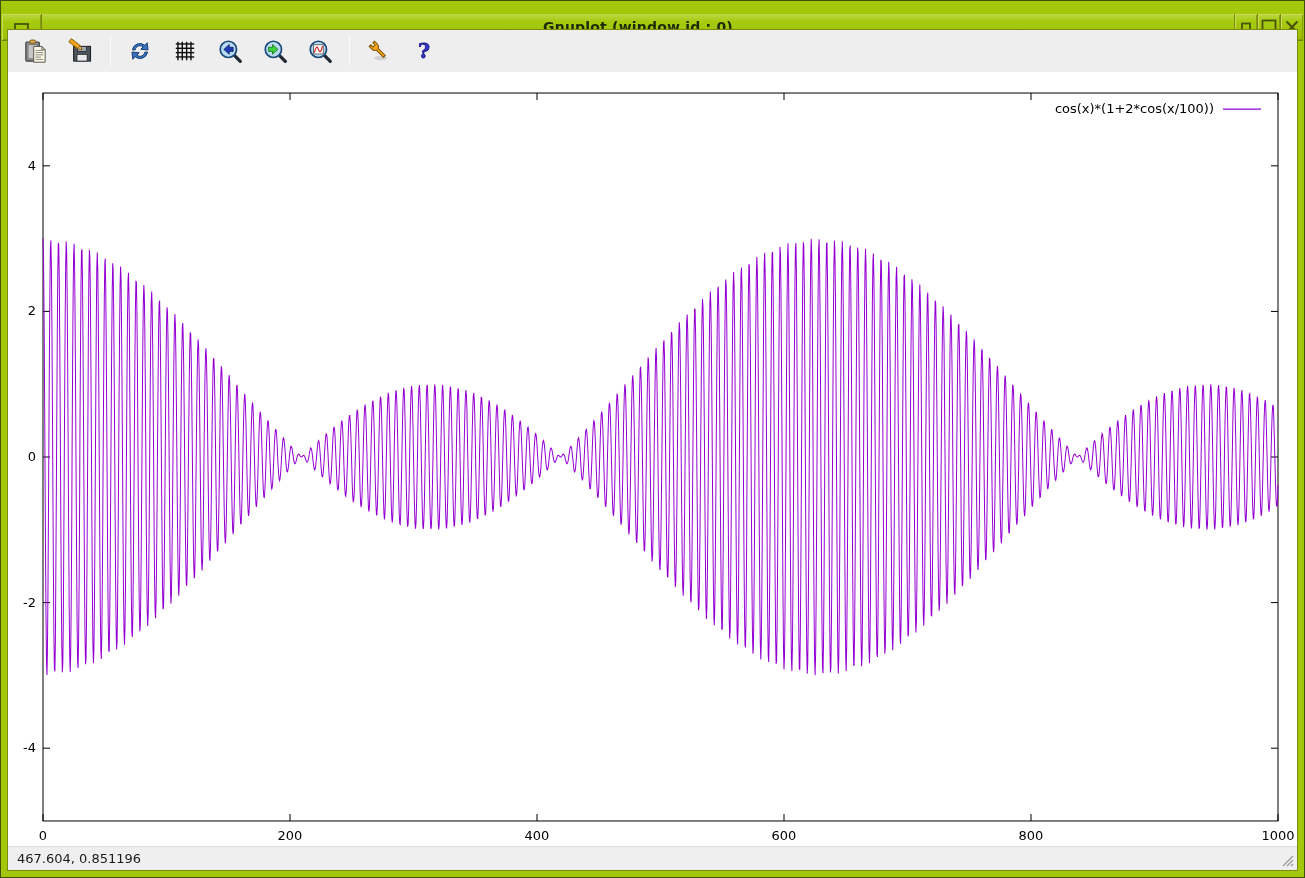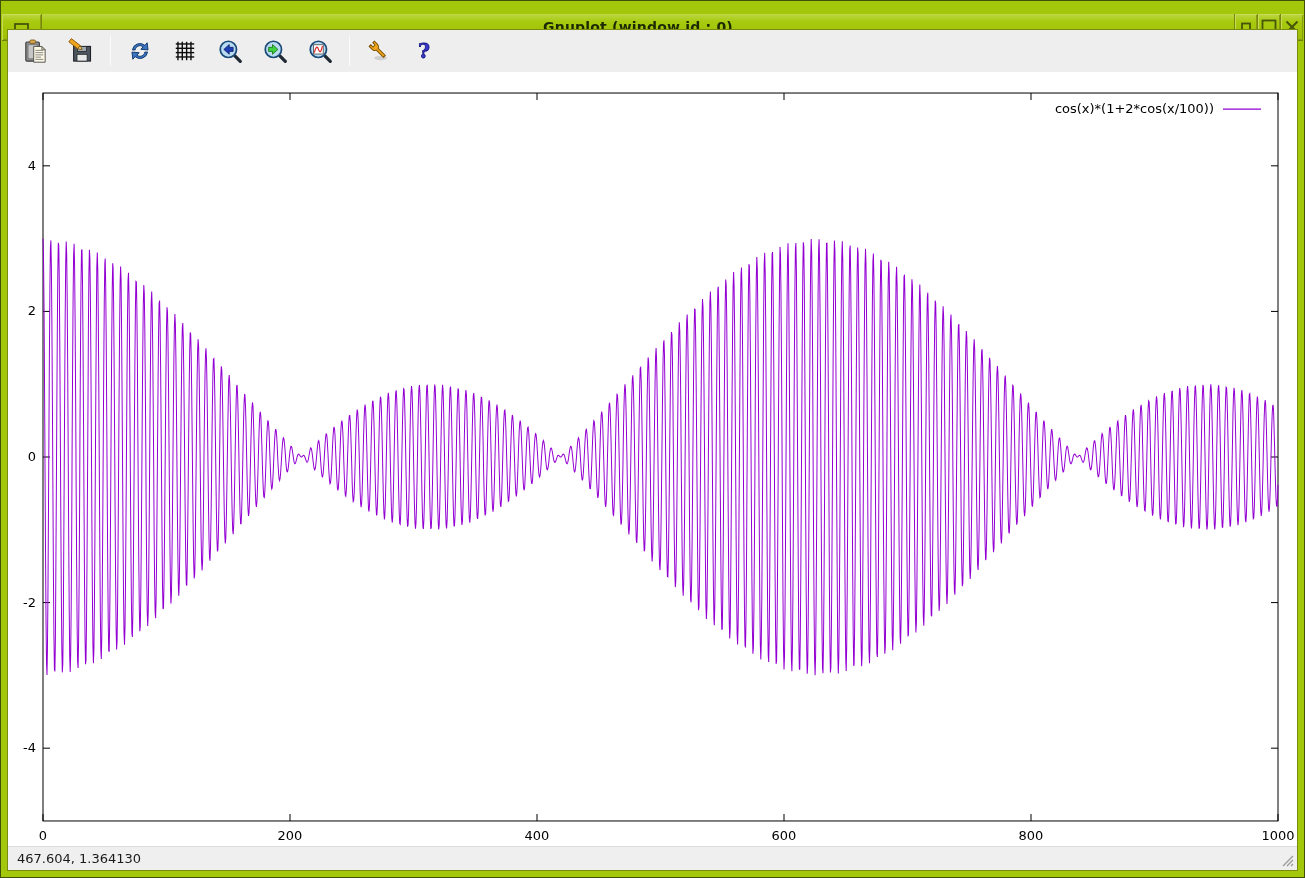--- a/index.html
+++ b/index.html
@@ -226,21 +226,21 @@
           <line x1="35" y1="93.7" x2="42" y2="93.7" stroke="#000"></line>
           <line x1="1270" y1="93.7" x2="1263" y2="93.7" stroke="#000"></line>
           <text x="28" y="97.7" text-anchor="end" class="tick">4</text>
           <polyline points="35.0,166.40 35.5,183.62 36.0,232.55 36.5,305.47 37.0,390.87 37.5,475.25 38.0,545.29 38.5,589.94 39.0,602.15 39.4,580.00 39.9,526.98 40.4,451.49 40.9,365.43 41.4,282.41 41.9,215.53 42.4,175.34 42.9,168.18 43.4,195.18 43.9,252.05 44.4,329.81 44.9,416.17 45.4,497.49 45.9,560.94 46.4,596.51 46.9,598.60 47.4,566.89 47.8,506.41 48.3,426.72 48.8,340.41 49.3,261.11 49.8,201.34 50.3,170.51 50.8,173.48 51.3,209.76 51.8,273.58 52.3,354.87 52.8,440.78 53.3,517.73 53.8,573.60 54.3,599.57 54.8,591.59 55.3,550.92 55.7,484.03 56.2,401.49 56.7,316.35 57.2,242.04 57.7,190.28 58.2,169.23 58.7,182.17 59.2,227.02 59.7,296.68 60.2,380.12 60.7,464.16 61.2,535.54 61.7,583.00 62.2,599.09 62.7,581.29 63.2,532.46 63.7,460.35 64.1,376.36 64.6,293.75 65.1,225.58 65.6,182.57 66.1,171.48 66.6,194.01 67.1,246.57 67.6,320.82 68.1,405.01 68.6,485.84 69.1,550.56 69.6,588.99 70.1,595.10 70.6,567.97 71.1,511.94 71.6,435.89 72.0,351.86 72.5,273.11 73.0,212.06 73.5,178.32 74.0,177.16 74.5,208.71 75.0,267.94 75.5,345.45 76.0,428.98 76.5,505.35 77.0,562.51 77.5,591.49 78.0,587.76 78.5,551.98 79.0,489.84 79.5,411.22 80.0,328.53 80.4,254.83 80.9,201.74 81.4,177.58 81.9,186.10 82.4,225.91 82.9,290.64 83.4,370.04 83.9,451.55 84.4,522.30 84.9,571.17 85.4,590.49 85.9,577.28 86.4,533.70 86.9,466.68 87.4,386.86 87.9,306.85 88.4,239.28 88.8,194.77 89.3,180.28 89.8,198.04 90.3,245.15 90.8,314.13 91.3,394.03 91.8,472.23 92.3,536.39 92.8,576.44 93.3,586.12 93.8,563.98 94.3,513.60 94.8,442.99 95.3,363.36 95.8,287.27 96.3,226.72 96.8,191.22 97.2,186.29 97.7,212.62 98.2,265.98 98.7,337.88 99.2,416.92 99.7,490.61 100.2,547.37 100.7,578.27 101.2,578.54 101.7,548.21 102.2,492.17 102.7,419.32 103.2,341.21 103.7,270.16 104.2,217.36 104.7,191.08 105.1,195.37 105.6,229.46 106.1,287.88 106.6,361.34 107.1,438.21 107.6,506.37 108.1,555.08 108.6,576.75 109.1,568.03 109.6,530.42 110.1,469.94 110.6,396.20 111.1,320.87 111.6,255.83 112.1,211.31 112.6,194.24 113.1,207.22 113.5,248.09 114.0,310.31 114.5,384.00 115.0,457.49 115.5,519.21 116.0,559.47 116.5,572.00 117.0,554.93 117.5,511.07 118.0,447.44 118.5,374.13 119.0,302.74 119.5,244.52 120.0,208.58 120.5,200.51 121.0,221.47 121.5,268.03 121.9,332.75 122.4,405.36 122.9,474.39 123.4,528.97 123.9,560.55 124.4,564.26 124.9,539.64 125.4,490.67 125.9,425.19 126.4,353.58 126.9,287.15 127.4,236.35 127.9,209.11 128.4,209.63 128.9,237.69 129.4,288.76 129.8,354.68 130.3,424.99 130.8,488.61 131.3,535.53 131.8,558.44 132.3,553.85 132.8,522.60 133.3,469.74 133.8,403.71 134.3,334.97 134.8,274.36 135.3,231.39 135.8,212.75 136.3,221.26 136.8,255.43 137.3,309.76 137.8,375.60 138.2,442.50 138.7,499.93 139.2,538.89 139.7,553.34 140.2,541.11 140.7,504.29 141.2,448.79 141.7,383.46 142.2,318.64 142.7,264.53 143.2,229.61 143.7,219.26 144.2,234.99 144.7,274.18 145.2,330.52 145.7,395.06 146.1,457.57 146.6,508.23 147.1,539.13 147.6,545.50 148.1,526.48 148.6,485.22 149.1,428.34 149.6,364.88 150.1,304.88 150.6,257.77 151.1,230.88 151.6,228.34 152.1,250.40 152.6,293.44 153.1,350.55 153.6,412.66 154.1,469.96 154.5,513.46 155.0,536.39 155.5,535.27 156.0,510.42 156.5,465.90 157.0,408.86 157.5,348.34 158.0,293.90 158.5,254.07 159.0,235.02 159.5,239.63 160.0,267.00 160.5,312.69 161.0,369.38 161.5,428.08 162.0,479.52 162.5,515.66 162.9,530.92 163.4,523.03 163.9,493.40 164.4,446.83 164.9,390.78 165.4,334.12 165.9,285.80 166.4,253.34 166.9,241.75 167.4,252.70 167.9,284.32 168.4,331.47 168.9,386.62 169.4,441.04 169.9,486.16 170.4,514.96 170.8,523.02 171.3,509.23 171.8,475.92 172.3,428.47 172.8,374.48 173.3,322.47 173.8,280.61 174.3,255.42 174.8,250.73 175.3,267.12 175.8,301.84 176.3,349.29 176.8,401.90 177.3,451.36 177.8,489.90 178.3,511.55 178.8,513.04 179.2,494.31 179.7,458.46 180.2,411.28 180.7,360.28 181.2,313.51 181.7,278.30 182.2,260.09 182.7,261.59 183.2,282.41 183.7,319.11 184.2,365.76 184.7,414.96 185.2,458.94 185.7,490.82 186.2,505.71 186.7,501.41 187.2,478.77 187.6,441.51 188.1,395.63 188.6,348.41 189.1,307.31 189.6,278.72 190.1,267.02 190.6,273.90 191.1,298.10 191.6,335.64 192.1,380.52 192.6,425.58 193.1,463.76 193.6,489.11 194.1,497.77 194.6,488.55 195.1,463.06 195.6,425.49 196.0,381.85 196.5,339.06 197.0,303.85 197.5,281.67 198.0,275.87 198.5,287.20 199.0,313.70 199.5,351.05 200.0,393.26 200.5,433.65 201.0,465.89 201.5,485.00 202.0,488.11 202.5,474.92 203.0,447.67 203.5,410.79 203.9,370.20 204.4,332.30 204.9,303.02 205.4,286.87 205.9,286.23 206.4,301.04 206.9,328.78 207.4,364.95 207.9,403.77 208.4,439.11 208.9,465.46 209.4,478.79 209.9,477.15 210.4,460.99 210.9,433.01 211.4,397.76 211.9,360.86 212.3,328.13 212.8,304.65 213.3,294.00 213.8,297.69 214.3,314.95 214.8,342.92 215.3,377.05 215.8,411.90 216.3,442.01 216.8,462.69 217.3,470.83 217.8,465.32 218.3,447.20 218.8,419.48 219.3,386.66 219.8,353.94 220.3,326.47 220.7,308.49 221.2,302.68 221.7,309.78 222.2,328.51 222.7,355.75 223.2,387.10 223.7,417.60 224.2,442.45 224.7,457.86 225.2,461.53 225.7,453.07 226.2,433.98 226.7,407.43 227.2,377.69 227.7,349.47 228.2,327.19 228.6,314.23 229.1,312.50 229.6,322.08 230.1,341.29 230.6,366.96 231.1,394.96 231.6,420.86 232.1,440.64 232.6,451.29 233.1,451.29 233.6,440.83 234.1,421.73 234.6,397.12 235.1,370.97 235.6,347.39 236.1,330.04 236.6,321.54 237.0,323.04 237.5,334.15 238.0,352.93 238.5,376.31 239.0,400.53 239.5,421.79 240.0,436.81 240.5,443.35 241.0,440.55 241.5,429.03 242.0,410.78 242.5,388.77 243.0,366.54 243.5,347.57 244.0,334.77 244.5,330.01 245.0,333.88 245.4,345.58 245.9,363.12 246.4,383.62 246.9,403.82 247.4,420.54 247.9,431.26 248.4,434.43 248.9,429.72 249.4,418.05 249.9,401.41 250.4,382.52 250.9,364.38 251.4,349.83 251.9,341.04 252.4,339.26 252.9,344.59 253.3,356.02 253.8,371.60 254.3,388.80 254.8,404.88 255.3,417.35 255.8,424.36 256.3,424.96 256.8,419.23 257.3,408.24 257.8,393.85 258.3,378.42 258.8,364.38 259.3,353.89 259.8,348.49 260.3,348.86 260.8,354.78 261.3,365.14 261.7,378.20 262.2,391.82 262.7,403.86 263.2,412.49 263.7,416.47 264.2,415.33 264.7,409.44 265.2,399.87 265.7,388.25 266.2,376.47 266.7,366.37 267.2,359.47 267.7,356.73 268.2,358.41 268.7,364.08 269.2,372.70 269.6,382.80 270.1,392.73 270.6,400.97 271.1,406.28 271.6,407.98 272.1,405.96 272.6,400.70 273.1,393.17 273.6,384.67 274.1,376.56 274.6,370.10 275.1,366.21 275.6,365.36 276.1,367.52 276.6,372.19 277.1,378.50 277.6,385.36 278.0,391.66 278.5,396.46 279.0,399.10 279.5,399.30 280.0,397.20 280.5,393.29 281.0,388.30 281.5,383.12 282.0,378.56 282.5,375.30 283.0,373.74 283.5,373.99 284.0,375.84 284.5,378.85 285.0,382.42 285.5,385.92 286.0,388.80 286.4,390.65 286.9,391.31 287.4,390.81 287.9,389.40 288.4,387.43 288.9,385.35 289.4,383.52 289.9,382.24 290.4,381.64 290.9,381.69 291.4,382.25 291.9,383.06 292.4,383.85 292.9,384.41 293.4,384.58 293.9,384.37 294.3,383.88 294.8,383.30 295.3,382.88 295.8,382.83 296.3,383.31 296.8,384.32 297.3,385.74 297.8,387.33 298.3,388.76 298.8,389.67 299.3,389.78 299.8,388.91 300.3,387.08 300.8,384.49 301.3,381.53 301.8,378.69 302.3,376.50 302.7,375.44 303.2,375.83 303.7,377.74 304.2,380.99 304.7,385.15 305.2,389.58 305.7,393.53 306.2,396.30 306.7,397.32 307.2,396.28 307.7,393.21 308.2,388.48 308.7,382.77 309.2,376.98 309.7,372.06 310.2,368.89 310.7,368.09 311.1,369.94 311.6,374.28 312.1,380.51 312.6,387.73 313.1,394.78 313.6,400.50 314.1,403.89 314.6,404.29 315.1,401.49 315.6,395.81 316.1,388.05 316.6,379.39 317.1,371.20 317.6,364.84 318.1,361.41 318.6,361.58 319.1,365.46 319.5,372.55 320.0,381.82 320.5,391.86 321.0,401.04 321.5,407.88 322.0,411.17 322.5,410.28 323.0,405.21 323.5,396.65 324.0,385.88 324.5,374.57 325.0,364.52 325.5,357.39 326.0,354.41 326.5,356.18 327.0,362.54 327.4,372.59 327.9,384.81 328.4,397.30 328.9,408.06 329.4,415.31 329.9,417.81 330.4,415.03 330.9,407.30 331.4,395.75 331.9,382.12 332.4,368.57 332.9,357.27 333.4,350.06 333.9,348.21 334.4,352.12 334.9,361.28 335.4,374.35 335.8,389.29 336.3,403.78 336.8,415.47 337.3,422.45 337.8,423.50 338.3,418.35 338.8,407.70 339.3,393.16 339.8,376.97 340.3,361.69 340.8,349.78 341.3,343.20 341.8,343.09 342.3,349.58 342.8,361.74 343.3,377.72 343.8,395.05 344.2,410.98 344.7,422.93 345.2,428.96 345.7,428.00 346.2,420.09 346.7,406.41 347.2,389.03 347.7,370.68 348.2,354.26 348.7,342.42 349.2,337.11 349.7,339.27 350.2,348.65 350.7,363.86 351.2,382.56 351.7,401.81 352.1,418.56 352.6,430.11 353.1,434.55 353.6,431.10 354.1,420.19 354.6,403.48 355.1,383.55 355.6,363.53 356.1,346.61 356.6,335.51 357.1,332.07 357.6,336.92 358.1,349.38 358.6,367.56 359.1,388.63 359.6,409.27 360.1,426.19 360.5,436.67 361.0,438.98 361.5,432.66 362.0,418.63 362.5,399.04 363.0,376.95 363.5,355.85 364.0,339.08 364.5,329.37 365.0,328.31 365.5,336.16 366.0,351.75 366.5,372.68 367.0,395.67 367.5,417.09 368.0,433.53 368.5,442.33 368.9,442.04 369.4,432.61 369.9,415.48 370.4,393.29 370.9,369.53 371.4,347.96 371.9,332.01 372.4,324.25 372.9,325.99 373.4,337.02 373.9,355.66 374.4,379.00 374.9,403.39 375.4,424.96 375.9,440.27 376.4,446.84 376.8,443.59 377.3,430.94 377.8,410.86 378.3,386.46 378.8,361.59 379.3,340.20 379.8,325.68 380.3,320.40 380.8,325.23 381.3,339.49 381.8,360.96 382.3,386.28 382.8,411.47 383.3,432.53 383.8,446.11 384.3,450.00 384.8,443.55 385.2,427.70 385.7,404.94 386.2,378.81 386.7,353.46 387.2,332.89 387.7,320.38 388.2,317.97 388.7,326.08 389.2,343.47 389.7,367.44 390.2,394.22 390.7,419.58 391.2,439.51 391.7,450.81 392.2,451.67 392.7,441.90 393.1,423.01 393.6,397.95 394.1,370.66 394.6,345.45 395.1,326.33 395.6,316.33 396.1,317.08 396.6,328.50 397.1,348.82 397.6,374.86 398.1,402.51 398.6,427.40 399.1,445.59 399.6,454.17 400.1,451.77 400.6,438.71 401.1,417.05 401.5,390.17 402.0,362.32 402.5,337.90 403.0,320.78 403.5,313.70 404.0,317.78 404.5,332.43 405.0,355.35 405.5,382.93 406.0,410.82 406.5,434.61 407.0,450.53 407.5,456.05 408.0,450.27 408.5,434.08 409.0,410.03 409.5,381.89 409.9,354.12 410.4,331.10 410.9,316.48 411.4,312.59 411.9,320.06 412.4,337.72 412.9,362.79 413.4,391.33 413.9,418.83 414.4,440.93 414.9,454.15 415.4,456.37 415.9,447.24 416.4,428.19 416.9,402.22 417.4,373.43 417.9,346.37 418.3,325.32 418.8,313.60 419.3,313.07 419.8,323.82 420.3,344.16 420.8,370.88 421.3,399.76 421.8,426.23 422.3,446.12 422.8,456.28 423.3,455.10 423.8,442.78 424.3,421.25 424.8,393.93 425.3,365.12 425.8,339.38 426.2,320.77 426.7,312.24 427.2,315.11 427.7,328.94 428.2,351.53 428.7,379.31 429.2,407.88 429.7,432.75 430.2,449.98 430.7,456.85 431.2,452.30 431.7,437.06 432.2,413.53 432.7,385.46 433.2,357.26 433.7,333.41 434.2,317.65 434.6,312.46 435.1,318.64 435.6,335.21 436.1,359.53 436.6,387.74 437.1,415.40 437.6,438.12 438.1,452.35 438.6,455.84 439.1,448.07 439.6,430.29 440.1,405.33 440.6,377.14 441.1,350.17 441.6,328.68 442.1,316.05 442.6,314.24 443.0,323.52 443.5,342.40 444.0,367.86 444.5,395.87 445.0,422.01 445.5,442.16 446.0,453.16 446.5,453.30 447.0,442.59 447.5,422.76 448.0,396.96 448.5,369.28 449.0,344.10 449.5,325.37 450.0,316.04 450.5,317.52 450.9,329.56 451.4,350.21 451.9,376.19 452.4,403.37 452.9,427.48 453.4,444.71 453.9,452.38 454.4,449.32 454.9,436.06 455.4,414.74 455.9,388.74 456.4,362.20 456.9,339.29 457.4,323.61 457.9,317.60 458.4,322.16 458.9,336.51 459.3,358.36 459.8,384.21 460.3,409.97 460.8,431.59 461.3,445.68 461.8,450.05 462.3,444.08 462.8,428.76 463.3,406.55 463.8,381.00 464.3,356.15 464.8,335.91 465.3,323.44 465.8,320.66 466.3,327.95 466.8,344.09 467.3,366.50 467.7,391.60 468.2,415.41 468.7,434.20 469.2,445.05 469.7,446.29 470.2,437.80 470.7,420.97 471.2,398.53 471.7,374.04 472.2,351.37 472.7,334.08 473.2,324.86 473.7,325.08 474.2,334.66 474.7,352.00 475.2,374.32 475.6,398.06 476.1,419.48 476.6,435.22 477.1,442.86 477.6,441.25 478.1,430.73 478.6,413.03 479.1,391.00 479.6,368.13 480.1,348.05 480.6,333.87 481.1,327.79 481.6,330.68 482.1,342.00 482.6,359.90 483.1,381.49 483.6,403.35 484.0,422.03 484.5,434.62 485.0,439.22 485.5,435.16 486.0,423.19 486.5,405.26 487.0,384.26 487.5,363.52 488.0,346.30 488.5,335.28 489.0,332.10 489.5,337.20 490.0,349.66 490.5,367.45 491.0,387.72 491.5,407.24 491.9,422.95 492.4,432.44 492.9,434.28 493.4,428.29 493.9,415.49 494.4,397.99 494.9,378.61 495.4,360.39 495.9,346.21 496.4,338.22 496.9,337.60 497.4,344.35 497.9,357.31 498.4,374.35 498.9,392.74 499.4,409.57 499.9,422.22 500.3,428.77 500.8,428.28 501.3,420.93 501.8,407.98 502.3,391.55 502.8,374.27 503.3,358.88 503.8,347.75 504.3,342.57 504.8,344.04 505.3,351.83 505.8,364.61 506.3,380.28 506.8,396.33 507.3,410.25 507.8,419.88 508.3,423.79 508.7,421.48 509.2,413.42 509.7,400.98 510.2,386.21 510.7,371.46 511.2,359.05 511.7,350.87 512.2,348.12 512.7,351.13 513.2,359.29 513.7,371.22 514.2,384.96 514.7,398.33 515.2,409.23 515.7,416.02 516.2,417.72 516.7,414.19 517.1,406.10 517.6,394.83 518.1,382.23 518.6,370.31 519.1,360.90 519.6,355.43 520.1,354.64 520.6,358.54 521.1,366.38 521.6,376.83 522.1,388.18 522.6,398.62 523.1,406.55 523.6,410.81 524.1,410.83 524.6,406.74 525.0,399.32 525.5,389.83 526.0,379.82 526.5,370.89 527.0,364.38 527.5,361.24 528.0,361.83 528.5,365.93 529.0,372.76 529.5,381.16 530.0,389.74 530.5,397.17 531.0,402.31 531.5,404.47 532.0,403.43 532.5,399.49 533.0,393.41 533.4,386.23 533.9,379.13 534.4,373.21 534.9,369.35 535.4,368.04 535.9,369.36 536.4,372.94 536.9,378.12 537.4,383.97 537.9,389.54 538.4,393.98 538.9,396.66 539.4,397.27 539.9,395.86 540.4,392.80 540.9,388.69 541.3,384.26 541.8,380.24 542.3,377.23 542.8,375.62 543.3,375.55 543.8,376.87 544.3,379.23 544.8,382.14 545.3,385.07 545.8,387.52 546.3,389.17 546.8,389.83 547.3,389.54 547.8,388.50 548.3,387.01 548.8,385.43 549.3,384.07 549.7,383.16 550.2,382.80 550.7,382.94 551.2,383.41 551.7,383.99 552.2,384.44 552.7,384.58 553.2,384.32 553.7,383.70 554.2,382.88 554.7,382.10 555.2,381.63 555.7,381.70 556.2,382.45 556.7,383.86 557.2,385.76 557.7,387.86 558.1,389.74 558.6,391.00 559.1,391.27 559.6,390.37 560.1,388.28 560.6,385.24 561.1,381.67 561.6,378.17 562.1,375.35 562.6,373.80 563.1,373.91 563.6,375.83 564.1,379.40 564.6,384.15 565.1,389.36 565.6,394.20 566.0,397.80 566.5,399.46 567.0,398.76 567.5,395.64 568.0,390.47 568.5,383.97 569.0,377.13 569.5,371.07 570.0,366.85 570.5,365.28 571.0,366.76 571.5,371.23 572.0,378.12 572.5,386.41 573.0,394.83 573.5,401.99 574.0,406.66 574.4,407.94 574.9,405.48 575.4,399.49 575.9,390.80 576.4,380.70 576.9,370.77 577.4,362.65 577.9,357.72 578.4,356.92 578.9,360.56 579.4,368.21 579.9,378.79 580.4,390.69 580.9,402.04 581.4,410.98 581.9,415.97 582.4,416.07 582.8,411.08 583.3,401.63 583.8,389.11 584.3,375.42 584.8,362.75 585.3,353.16 585.8,348.31 586.3,349.13 586.8,355.66 587.3,367.02 587.8,381.53 588.3,396.95 588.8,410.82 589.3,420.87 589.8,425.37 590.3,423.43 590.8,415.20 591.2,401.82 591.7,385.30 592.2,368.21 592.7,353.28 593.2,342.96 593.7,339.03 594.2,342.29 594.7,352.38 595.2,367.87 595.7,386.40 596.2,405.08 596.7,420.91 597.2,431.29 597.7,434.43 598.2,429.66 598.7,417.55 599.1,399.89 599.6,379.36 600.1,359.20 600.6,342.64 601.1,332.41 601.6,330.28 602.1,336.77 602.6,351.02 603.1,370.91 603.6,393.39 604.1,414.91 604.6,432.01 605.1,441.87 605.6,442.76 606.1,434.38 606.6,417.87 607.1,395.72 607.5,371.35 608.0,348.62 608.5,331.18 609.0,321.92 609.5,322.47 610.0,332.93 610.5,351.79 611.0,376.21 611.5,402.39 612.0,426.18 612.5,443.74 613.0,452.17 613.5,449.96 614.0,437.27 614.5,415.96 615.0,389.29 615.4,361.40 615.9,336.73 616.4,319.27 616.9,311.91 617.4,316.00 617.9,331.06 618.4,354.87 618.9,383.77 619.4,413.25 619.9,438.60 620.4,455.73 620.9,461.78 621.4,455.62 621.9,438.05 622.4,411.70 622.9,380.62 623.4,349.71 623.8,323.88 624.3,307.32 624.8,302.81 625.3,311.22 625.8,331.42 626.3,360.34 626.8,393.51 627.3,425.70 627.8,451.79 628.3,467.53 628.8,470.28 629.3,459.42 629.8,436.51 630.3,405.02 630.8,369.85 631.3,336.56 631.8,310.45 632.2,295.78 632.7,295.02 633.2,308.48 633.7,334.19 634.2,368.22 634.7,405.27 635.2,439.47 635.7,465.35 636.2,478.71 636.7,477.26 637.2,461.05 637.7,432.48 638.2,395.95 638.7,357.17 639.2,322.27 639.7,296.86 640.1,285.07 640.6,288.94 641.1,308.04 641.6,339.49 642.1,378.45 642.6,418.81 643.1,454.17 643.6,478.86 644.1,488.83 644.6,482.34 645.1,460.25 645.6,425.89 646.1,384.59 646.6,342.83 647.1,307.25 647.6,283.56 648.1,275.64 648.5,284.93 649.0,310.11 649.5,347.37 650.0,390.89 650.5,433.85 651.0,469.40 651.5,491.84 652.0,497.46 652.5,485.21 653.0,456.86 653.5,416.74 654.0,371.12 654.5,327.18 655.0,291.92 655.5,271.01 656.0,267.91 656.5,283.28 656.9,314.85 657.4,357.77 657.9,405.33 658.4,450.02 658.9,484.72 659.4,503.84 659.9,504.21 660.4,485.58 660.9,450.76 661.4,405.12 661.9,355.80 662.4,310.60 662.9,276.73 663.4,259.66 663.9,262.24 664.4,284.23 664.9,322.31 665.3,370.58 665.8,421.46 666.3,466.90 666.8,499.66 667.3,514.43 667.8,508.71 668.3,483.26 668.8,441.94 669.3,391.17 669.8,338.95 670.3,293.52 670.8,262.16 671.3,249.95 671.8,258.97 672.3,287.96 672.8,332.48 673.2,385.59 673.7,438.94 674.2,484.06 674.7,513.74 675.2,523.16 675.7,510.68 676.2,478.10 676.7,430.44 677.2,375.15 677.7,320.94 678.2,276.41 678.7,248.69 679.2,242.28 679.7,258.37 680.2,294.57 680.7,345.27 681.2,402.54 681.6,457.35 682.1,501.01 682.6,526.50 683.1,529.67 683.6,509.86 684.1,470.05 684.6,416.42 685.1,357.37 685.6,302.23 686.1,259.75 686.6,236.76 687.1,237.02 687.6,260.65 688.1,304.05 688.6,360.48 689.1,421.07 689.6,476.25 690.0,517.26 690.5,537.49 691.0,533.61 691.5,506.09 692.0,459.15 692.5,400.09 693.0,338.20 693.5,283.26 694.0,244.03 694.5,226.81 695.0,234.47 695.5,265.92 696.0,316.35 696.5,377.86 697.0,440.78 697.5,495.15 697.9,532.32 698.4,546.29 698.9,534.72 699.4,499.30 699.9,445.50 700.4,381.74 700.9,318.06 701.4,264.55 701.9,229.74 702.4,219.24 702.9,234.85 703.4,274.24 703.9,331.29 704.4,397.07 704.9,461.21 705.4,513.55 705.9,545.73 706.3,552.55 706.8,532.80 707.3,489.48 707.8,429.31 708.3,361.75 708.8,297.45 709.3,246.60 709.8,217.33 710.3,214.38 710.8,238.34 711.3,285.55 711.8,348.65 712.3,417.73 712.8,481.89 713.3,530.93 713.8,557.04 714.3,555.96 714.7,527.73 715.2,476.71 715.7,410.86 716.2,340.53 716.7,276.85 717.2,229.91 717.7,207.22 718.2,212.48 718.7,245.00 719.2,299.73 719.7,368.11 720.2,439.39 720.7,502.29 721.2,546.82 721.7,565.86 722.2,556.28 722.6,519.48 723.1,461.17 723.6,390.49 724.1,318.57 724.6,256.78 725.1,214.95 725.6,199.77 726.1,213.76 726.6,254.82 727.1,316.56 727.6,389.29 728.1,461.54 728.6,521.89 729.1,560.74 729.6,571.85 730.1,553.37 730.6,508.11 731.0,443.12 731.5,368.62 732.0,296.35 732.5,237.76 733.0,202.17 733.5,195.29 734.0,218.32 734.5,267.71 735.0,335.75 735.5,411.74 736.0,483.69 736.5,540.19 737.0,572.27 737.5,574.76 738.0,547.16 738.5,493.75 738.9,422.88 739.4,345.70 739.9,274.41 740.4,220.30 740.9,191.98 741.4,194.01 741.9,226.18 742.4,283.48 742.9,356.94 743.4,434.99 743.9,505.29 744.4,556.70 744.9,581.04 745.4,574.38 745.9,537.67 746.4,476.63 746.9,400.84 747.3,322.26 747.8,253.28 748.3,204.86 748.8,184.70 749.3,196.08 749.8,237.28 750.3,301.87 750.8,379.70 751.3,458.50 751.8,525.82 752.3,570.96 752.8,586.75 753.3,570.61 753.8,525.00 754.3,457.06 754.8,377.47 755.3,298.80 755.7,233.48 756.2,191.87 756.7,180.61 757.2,201.56 757.7,251.47 758.2,322.53 758.7,403.56 759.2,481.76 759.7,544.76 760.2,582.58 760.7,589.17 761.2,563.43 761.7,509.35 762.2,435.41 762.7,353.27 763.2,275.88 763.6,215.51 764.1,181.71 764.6,179.90 765.1,210.42 765.6,268.51 766.1,345.06 766.6,427.99 767.1,504.21 767.6,561.65 768.1,591.22 768.6,588.16 769.1,552.92 769.6,490.99 770.1,412.13 770.6,328.75 771.1,254.04 771.6,199.81 772.0,174.67 772.5,182.65 773.0,222.54 773.5,288.09 774.0,368.98 774.5,452.45 775.0,525.32 775.5,576.06 776.0,596.60 776.5,583.66 777.0,539.23 777.5,470.29 778.0,387.69 778.5,304.47 779.0,233.77 779.5,186.79 780.0,170.98 780.4,188.89 780.9,237.72 781.4,309.81 781.9,393.79 782.4,476.41 782.9,544.61 783.4,587.60 783.9,598.56 784.4,575.71 784.9,522.62 785.4,447.66 785.9,362.64 786.4,280.97 786.9,215.58 787.4,176.80 787.9,170.79 788.4,198.53 788.8,255.68 789.3,333.23 789.8,418.96 790.3,499.32 790.8,561.61 791.3,595.98 791.8,596.98 792.3,564.42 792.8,503.41 793.3,423.57 793.8,337.50 794.3,258.79 794.8,199.87 795.3,170.08 795.8,174.13 796.3,211.41 796.7,276.05 797.2,357.86 797.7,443.92 798.2,520.65 798.7,575.92 799.2,600.99 799.7,591.88 800.2,550.01 800.7,481.99 801.2,398.54 801.7,312.84 802.2,238.42 802.7,187.04 803.2,166.83 803.7,180.98 804.2,227.27 804.7,298.41 805.1,383.16 805.6,468.14 806.1,539.94 806.6,587.20 807.1,602.47 807.6,583.32 808.1,532.78 808.6,458.81 809.1,373.11 809.6,289.19 810.1,220.32 810.6,177.37 811.1,167.12 811.6,191.20 812.1,245.79 812.6,322.28 813.0,408.59 813.5,491.08 814.0,556.75 814.5,595.20 815.0,600.39 815.5,571.50 816.0,513.08 816.5,434.38 817.0,347.83 817.5,267.08 818.0,204.90 818.5,171.09 819.0,170.97 819.5,204.57 820.0,266.55 820.5,347.14 821.0,433.58 821.4,512.24 821.9,570.70 822.4,599.74 822.9,594.80 823.4,556.65 823.9,491.36 824.4,409.23 824.9,323.25 825.4,246.99 825.9,192.48 826.4,168.31 826.9,178.28 827.4,220.80 827.9,289.11 828.4,372.44 828.9,457.60 829.4,531.17 829.8,581.52 830.3,600.74 830.8,585.82 831.3,539.13 831.8,468.09 832.3,383.91 832.8,299.91 833.3,229.34 833.8,183.32 834.3,169.09 834.8,188.88 835.3,239.51 835.8,312.97 836.3,397.64 836.8,480.14 837.3,547.46 837.8,588.98 838.2,598.19 838.7,573.68 839.2,519.34 839.7,443.79 840.2,358.98 840.7,278.30 841.2,214.49 841.7,177.59 842.2,173.38 842.7,202.49 843.2,260.27 843.7,337.58 844.2,422.18 844.7,500.71 845.2,560.79 845.7,592.97 846.1,592.21 846.6,558.68 847.1,497.72 847.6,419.00 848.1,334.96 848.6,258.88 849.1,202.73 849.6,175.36 850.1,181.03 850.6,218.78 851.1,282.61 851.6,362.40 852.1,445.54 852.6,518.90 853.1,570.92 853.6,593.44 854.1,582.95 854.5,541.19 855.0,474.79 855.5,394.27 856.0,312.38 856.5,242.02 857.0,194.28 857.5,176.63 858.0,191.81 858.5,237.35 859.0,306.01 859.5,386.89 860.0,467.23 860.5,534.34 861.0,577.68 861.5,590.45 862.0,570.71 862.5,521.65 862.9,451.07 863.4,370.16 863.9,291.69 864.4,228.05 864.9,189.23 865.4,181.30 865.9,205.44 866.4,257.75 866.9,329.92 867.4,410.51 867.9,486.81 868.4,546.77 868.9,580.99 869.4,584.14 869.9,555.80 870.4,500.53 870.8,427.11 871.3,347.16 871.8,273.32 872.3,217.21 872.8,187.64 873.3,189.18 873.8,221.52 874.3,279.46 874.8,353.80 875.3,432.76 875.8,503.89 876.3,555.98 876.8,580.89 877.3,574.75 877.8,538.65 878.3,478.35 878.8,403.44 879.2,325.77 879.7,257.61 880.2,209.66 880.7,189.42 881.2,200.01 881.7,239.64 882.2,301.98 882.7,377.12 883.2,453.18 883.7,518.17 884.2,561.86 884.7,577.46 885.2,562.58 885.7,519.69 886.2,455.63 886.7,380.59 887.1,306.42 887.6,244.82 888.1,205.45 888.6,194.45 889.1,213.43 889.6,259.31 890.1,324.76 890.6,399.37 891.1,471.37 891.6,529.41 892.1,564.40 892.6,570.90 893.1,548.00 893.6,499.42 894.1,432.92 894.6,359.05 895.1,289.47 895.5,235.15 896.0,204.57 896.5,202.47 897.0,229.06 897.5,280.04 898.0,347.27 898.5,420.09 899.0,487.00 899.5,537.48 900.0,563.65 900.5,561.48 901.0,531.43 901.5,478.37 902.0,410.74 902.5,339.26 903.0,275.23 903.5,228.69 903.9,206.91 904.4,213.20 904.9,246.45 905.4,301.30 905.9,369.01 906.4,438.85 906.9,499.81 907.4,542.32 907.9,559.77 908.4,549.54 908.9,513.35 909.4,457.04 909.9,389.57 910.4,321.62 910.9,263.91 911.4,225.47 911.8,212.27 912.3,226.26 912.8,265.10 913.3,322.56 913.8,389.49 914.3,455.29 914.8,509.61 915.3,543.95 915.8,553.00 916.3,535.47 916.8,494.25 917.3,435.96 917.8,369.87 918.3,306.44 918.8,255.64 919.3,225.40 919.8,220.38 920.2,241.23 920.7,284.53 921.2,343.33 921.7,408.29 922.2,469.15 922.7,516.33 923.2,542.50 923.7,543.64 924.2,519.71 924.7,474.64 925.2,415.63 925.7,352.06 926.2,293.97 926.7,250.47 927.2,228.33 927.7,230.90 928.2,257.65 928.6,304.20 929.1,363.11 929.6,425.04 930.1,480.20 930.6,519.97 931.1,538.16 931.6,532.05 932.1,502.75 932.6,455.03 933.1,396.50 933.6,336.45 934.1,284.36 934.6,248.36 935.1,234.01 935.6,243.45 936.1,275.03 936.5,323.63 937.0,381.48 937.5,439.43 938.0,488.35 938.5,520.59 939.0,531.20 939.5,518.65 940.0,485.07 940.5,435.90 941.0,378.99 941.5,323.33 942.0,277.69 942.5,249.18 943.0,242.16 943.5,257.59 944.0,292.88 944.5,342.33 944.9,398.05 945.4,451.24 945.9,493.54 946.4,518.37 946.9,521.95 947.4,503.89 947.9,467.18 948.4,417.74 948.9,363.44 949.4,312.87 949.9,273.96 950.4,252.74 950.9,252.41 951.4,272.85 951.9,310.70 952.4,359.86 952.9,412.50 953.3,460.32 953.8,495.83 954.3,513.54 954.8,510.81 955.3,488.24 955.8,449.55 956.3,400.94 956.8,350.15 957.3,305.19 957.8,273.08 958.3,258.76 958.8,264.34 959.3,288.76 959.8,328.03 960.3,375.83 960.8,424.58 961.3,466.61 961.7,495.35 962.2,506.41 962.7,498.20 963.2,472.20 963.7,432.64 964.2,385.87 964.7,339.32 965.2,300.29 965.7,274.87 966.2,266.91 966.7,277.51 967.2,304.83 967.7,344.41 968.2,389.92 968.7,434.13 969.2,470.12 969.6,492.31 970.1,497.33 970.6,484.57 971.1,456.22 971.6,416.87 972.1,372.83 972.6,331.07 973.1,298.13 973.6,279.09 974.1,276.81 974.6,291.48 975.1,320.60 975.6,359.46 976.1,401.85 976.6,441.06 977.1,470.97 977.6,486.98 978.0,486.71 978.5,470.39 979.0,440.76 979.5,402.62 980.0,362.05 980.5,325.46 981.0,298.55 981.5,285.45 982.0,288.04 982.5,305.76 983.0,335.64 983.5,372.84 984.0,411.44 984.5,445.36 985.0,469.33 985.5,479.69 986.0,474.98 986.4,456.12 986.9,426.25 987.4,390.19 987.9,353.67 988.4,322.45 988.9,301.36 989.4,293.58 989.9,300.17 990.4,319.91 990.9,349.54 991.4,384.27 991.9,418.59 992.4,447.11 992.9,465.43 993.4,470.81 993.9,462.58 994.3,442.20 994.8,413.05 995.3,379.81 995.8,347.77 996.3,321.93 996.8,306.26 997.3,303.09 997.8,312.73 998.3,333.49 998.8,361.96 999.3,393.55 999.8,423.26 1000.3,446.46 1000.8,459.60 1001.3,460.77 1001.8,449.96 1002.3,429.05 1002.7,401.48 1003.2,371.66 1003.7,344.32 1004.2,323.70 1004.7,312.94 1005.2,313.56 1005.7,325.29 1006.2,346.12 1006.7,372.62 1007.2,400.55 1007.7,425.50 1008.2,443.62 1008.7,452.17 1009.2,449.97 1009.7,437.56 1010.2,417.04 1010.7,391.78 1011.1,365.82 1011.6,343.25 1012.1,327.53 1012.6,321.02 1013.1,324.57 1013.6,337.44 1014.1,357.44 1014.6,381.30 1015.1,405.22 1015.6,425.45 1016.1,438.87 1016.6,443.53 1017.1,438.86 1017.6,425.78 1018.1,406.49 1018.6,384.14 1019.0,362.31 1019.5,344.39 1020.0,333.11 1020.5,330.11 1021.0,335.68 1021.5,348.76 1022.0,367.16 1022.5,387.87 1023.0,407.60 1023.5,423.28 1024.0,432.55 1024.5,434.10 1025.0,427.86 1025.5,414.99 1026.0,397.65 1026.5,378.67 1027.0,361.04 1027.4,347.51 1027.9,340.09 1028.4,339.79 1028.9,346.47 1029.4,358.93 1029.9,375.06 1030.4,392.25 1030.9,407.78 1031.4,419.26 1031.9,425.01 1032.4,424.28 1032.9,417.37 1033.4,405.51 1033.9,390.71 1034.4,375.37 1034.9,361.90 1035.3,352.34 1035.8,348.09 1036.3,349.64 1036.8,356.58 1037.3,367.65 1037.8,381.00 1038.3,394.47 1038.8,405.94 1039.3,413.70 1039.8,416.65 1040.3,414.49 1040.8,407.74 1041.3,397.61 1041.8,385.80 1042.3,374.22 1042.8,364.66 1043.3,358.55 1043.7,356.71 1044.2,359.27 1044.7,365.64 1045.2,374.69 1045.7,384.89 1046.2,394.60 1046.7,402.32 1047.2,406.94 1047.7,407.86 1048.2,405.12 1048.7,399.31 1049.2,391.48 1049.7,382.94 1050.2,375.08 1050.7,369.08 1051.2,365.78 1051.7,365.56 1052.1,368.29 1052.6,373.38 1053.1,379.89 1053.6,386.72 1054.1,392.79 1054.6,397.19 1055.1,399.34 1055.6,399.05 1056.1,396.53 1056.6,392.33 1057.1,387.24 1057.6,382.11 1058.1,377.77 1058.6,374.84 1059.1,373.65 1059.6,374.25 1060.0,376.38 1060.5,379.55 1061.0,383.15 1061.5,386.57 1062.0,389.27 1062.5,390.89 1063.0,391.30 1063.5,390.59 1064.0,389.03 1064.5,387.01 1065.0,384.94 1065.5,383.21 1066.0,382.06 1066.5,381.60 1067.0,381.77 1067.5,382.40 1068.0,383.23 1068.4,383.99 1068.9,384.48 1069.4,384.57 1069.9,384.29 1070.4,383.76 1070.9,383.19 1071.4,382.83 1071.9,382.88 1072.4,383.47 1072.9,384.58 1073.4,386.06 1073.9,387.65 1074.4,389.00 1074.9,389.77 1075.4,389.68 1075.9,388.61 1076.4,386.61 1076.8,383.91 1077.3,380.92 1077.8,378.17 1078.3,376.18 1078.8,375.40 1079.3,376.09 1079.8,378.30 1080.3,381.78 1080.8,386.05 1081.3,390.44 1081.8,394.21 1082.3,396.66 1082.8,397.28 1083.3,395.81 1083.8,392.36 1084.3,387.37 1084.8,381.57 1085.2,375.87 1085.7,371.25 1086.2,368.52 1086.7,368.25 1087.2,370.64 1087.7,375.42 1088.2,381.94 1088.7,389.21 1089.2,396.09 1089.7,401.41 1090.2,404.23 1090.7,403.97 1091.2,400.54 1091.7,394.36 1092.2,386.32 1092.7,377.64 1093.1,369.72 1093.6,363.88 1094.1,361.14 1094.6,362.08 1095.1,366.67 1095.6,374.30 1096.1,383.86 1096.6,393.85 1097.1,402.67 1097.6,408.86 1098.1,411.34 1098.6,409.57 1099.1,403.71 1099.6,394.59 1100.1,383.56 1100.6,372.36 1101.1,362.78 1101.5,356.42 1102.0,354.38 1102.5,357.12 1103.0,364.32 1103.5,374.96 1104.0,387.40 1104.5,399.69 1105.0,409.87 1105.5,416.23 1106.0,417.67 1106.5,413.83 1107.0,405.21 1107.5,393.07 1108.0,379.28 1108.5,366.02 1109.0,355.41 1109.5,349.23 1109.9,348.54 1110.4,353.59 1110.9,363.69 1111.4,377.31 1111.9,392.36 1112.4,406.46 1112.9,417.32 1113.4,423.16 1113.9,422.94 1114.4,416.59 1114.9,404.99 1115.4,389.91 1115.9,373.70 1116.4,358.92 1116.9,347.96 1117.4,342.63 1117.8,343.89 1118.3,351.64 1118.8,364.76 1119.3,381.23 1119.8,398.50 1120.3,413.81 1120.8,424.69 1121.3,429.34 1121.8,426.93 1122.3,417.72 1122.8,403.08 1123.3,385.27 1123.8,367.08 1124.3,351.40 1124.8,340.76 1125.3,336.94 1125.8,340.62 1126.2,351.34 1126.7,367.48 1127.2,386.54 1127.7,405.52 1128.2,421.41 1128.7,431.63 1129.2,434.49 1129.7,429.44 1130.2,417.18 1130.7,399.58 1131.2,379.37 1131.7,359.73 1132.2,343.80 1132.7,334.15 1133.2,332.39 1133.7,338.89 1134.2,352.70 1134.6,371.72 1135.1,392.98 1135.6,413.11 1136.1,428.92 1136.6,437.84 1137.1,438.38 1137.6,430.38 1138.1,415.00 1138.6,394.64 1139.1,372.46 1139.6,351.98 1140.1,336.46 1140.6,328.42 1141.1,329.20 1141.6,338.77 1142.1,355.68 1142.5,377.31 1143.0,400.28 1143.5,420.95 1144.0,436.01 1144.5,443.03 1145.0,440.83 1145.5,429.68 1146.0,411.27 1146.5,388.46 1147.0,364.84 1147.5,344.15 1148.0,329.70 1148.5,323.82 1149.0,327.52 1149.5,340.28 1150.0,360.14 1150.5,384.01 1150.9,408.14 1151.4,428.68 1151.9,442.37 1152.4,446.99 1152.9,441.73 1153.4,427.37 1153.9,406.12 1154.4,381.30 1154.9,356.83 1155.4,336.59 1155.9,323.81 1156.4,320.56 1156.9,327.42 1157.4,343.37 1157.9,365.93 1158.4,391.56 1158.9,416.22 1159.3,436.00 1159.8,447.73 1160.3,449.52 1160.8,441.02 1161.3,423.53 1161.8,399.76 1162.3,373.45 1162.8,348.76 1163.3,329.60 1163.8,319.03 1164.3,318.78 1164.8,328.93 1165.3,347.93 1165.8,372.80 1166.3,399.64 1166.8,424.20 1167.2,442.59 1167.7,451.86 1168.2,450.52 1168.7,438.72 1169.2,418.29 1169.7,392.43 1170.2,365.22 1170.7,340.95 1171.2,323.47 1171.7,315.59 1172.2,318.58 1172.7,332.01 1173.2,353.79 1173.7,380.50 1174.2,407.94 1174.7,431.76 1175.2,448.18 1175.6,454.59 1176.1,449.93 1176.6,434.90 1177.1,411.87 1177.6,384.43 1178.1,356.93 1178.6,333.71 1179.1,318.46 1179.6,313.62 1180.1,319.96 1180.6,336.53 1181.1,360.72 1181.6,388.73 1182.1,416.13 1182.6,438.60 1183.1,452.56 1183.5,455.79 1184.0,447.76 1184.5,429.71 1185.0,404.49 1185.5,376.06 1186.0,348.91 1186.5,327.34 1187.0,314.77 1187.5,313.20 1188.0,322.90 1188.5,342.34 1189.0,368.47 1189.5,397.17 1190.0,423.90 1190.5,444.44 1191.0,455.53 1191.5,455.41 1191.9,444.09 1192.4,423.34 1192.9,396.44 1193.4,367.63 1193.9,341.47 1194.4,322.09 1194.9,312.55 1195.4,314.37 1195.9,327.27 1196.4,349.22 1196.9,376.74 1197.4,405.49 1197.9,430.94 1198.4,449.06 1198.9,456.98 1199.4,453.46 1199.9,439.05 1200.3,416.03 1200.8,388.03 1201.3,359.48 1201.8,334.90 1202.3,318.15 1202.8,311.88 1203.3,317.09 1203.8,332.93 1204.3,356.90 1204.8,385.21 1205.3,413.39 1205.8,436.99 1206.3,452.28 1206.8,456.85 1207.3,450.01 1207.8,432.83 1208.3,408.05 1208.7,379.58 1209.2,351.92 1209.7,329.44 1210.2,315.68 1210.7,312.80 1211.2,321.24 1211.7,339.65 1212.2,365.10 1212.7,393.57 1213.2,420.56 1213.7,441.81 1214.2,453.97 1214.7,455.16 1215.2,445.19 1215.7,425.68 1216.2,399.71 1216.6,371.40 1217.1,345.22 1217.6,325.30 1218.1,314.77 1218.6,315.26 1219.1,326.67 1219.6,347.17 1220.1,373.50 1220.6,401.49 1221.1,426.72 1221.6,445.22 1222.1,454.09 1222.6,451.96 1223.1,439.20 1223.6,417.86 1224.1,391.33 1224.6,363.81 1225.0,339.65 1225.5,322.64 1226.0,315.44 1226.5,319.16 1227.0,333.16 1227.5,355.20 1228.0,381.77 1228.5,408.67 1229.0,431.65 1229.5,447.11 1230.0,452.63 1230.5,447.40 1231.0,432.28 1231.5,409.69 1232.0,383.24 1232.5,357.11 1233.0,335.41 1233.4,321.55 1233.9,317.67 1234.4,324.34 1234.9,340.45 1235.4,363.43 1235.9,389.60 1236.4,414.84 1236.9,435.16 1237.4,447.40 1237.9,449.67 1238.4,441.66 1238.9,424.69 1239.4,401.49 1239.9,375.75 1240.4,351.53 1240.9,332.65 1241.3,322.05 1241.8,321.34 1242.3,330.58 1242.8,348.26 1243.3,371.52 1243.8,396.68 1244.3,419.76 1244.8,437.13 1245.3,446.11 1245.8,445.32 1246.3,434.97 1246.8,416.75 1247.3,393.58 1247.8,369.15 1248.3,347.31 1248.8,331.48 1249.3,324.12 1249.7,326.31 1250.2,337.63 1250.7,356.25 1251.2,379.16 1251.7,402.73 1252.2,423.24 1252.7,437.49 1253.2,443.29 1253.7,439.80 1254.2,427.63 1254.7,408.79 1255.2,386.29 1255.7,363.71 1256.2,344.59 1256.7,331.93 1257.2,327.65 1257.7,332.34 1258.1,345.19 1258.6,364.10 1259.1,386.03 1259.6,407.51 1260.1,425.16 1260.6,436.25 1261.1,439.09 1261.6,433.32 1262.1,419.94 1262.6,401.13 1263.1,379.91 1263.6,359.63 1264.1,343.49 1264.6,333.96 1265.1,332.48 1265.6,339.19 1266.0,352.94 1266.5,371.48 1267.0,391.86 1267.5,410.84 1268.0,425.45 1268.5,433.46 1269.0,433.68 1269.5,426.18 1270.0,412.23" fill="none" stroke="#9400d3" stroke-width="1"></polyline>
           <text x="1206" y="41" text-anchor="end" class="tick">cos(x)*(1+2*cos(x/100))</text>
           <line x1="1215" y1="37" x2="1253" y2="37" stroke="#9400d3" stroke-width="1.2"></line>
         </svg>
     </div>
 
     <div class="statusbar">
-      <span>467.604, 1.364130</span>
+      <span>467.604, 0.851196</span>
       <svg class="grip" width="18" height="18" viewBox="0 0 18 18">
         <g stroke="#9a9a9a" stroke-width="1.2">
           <line x1="6" y1="16" x2="16" y2="6"></line>
           <line x1="10" y1="16" x2="16" y2="10"></line>
           <line x1="14" y1="16" x2="16" y2="14"></line>
         </g>
       </svg>
     </div>
 
   </div>

